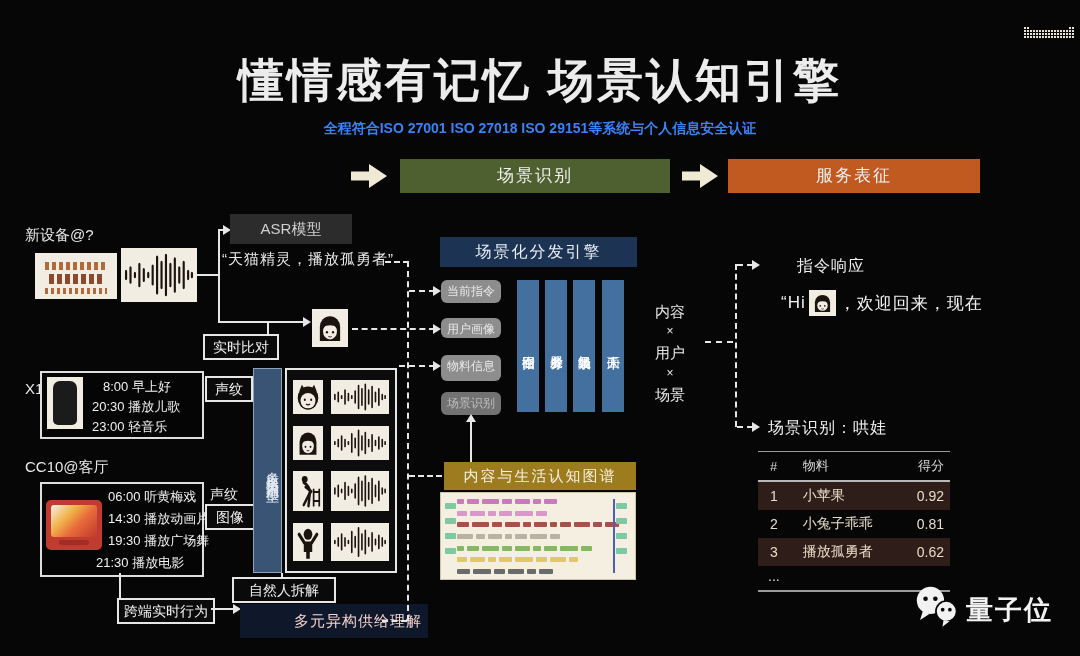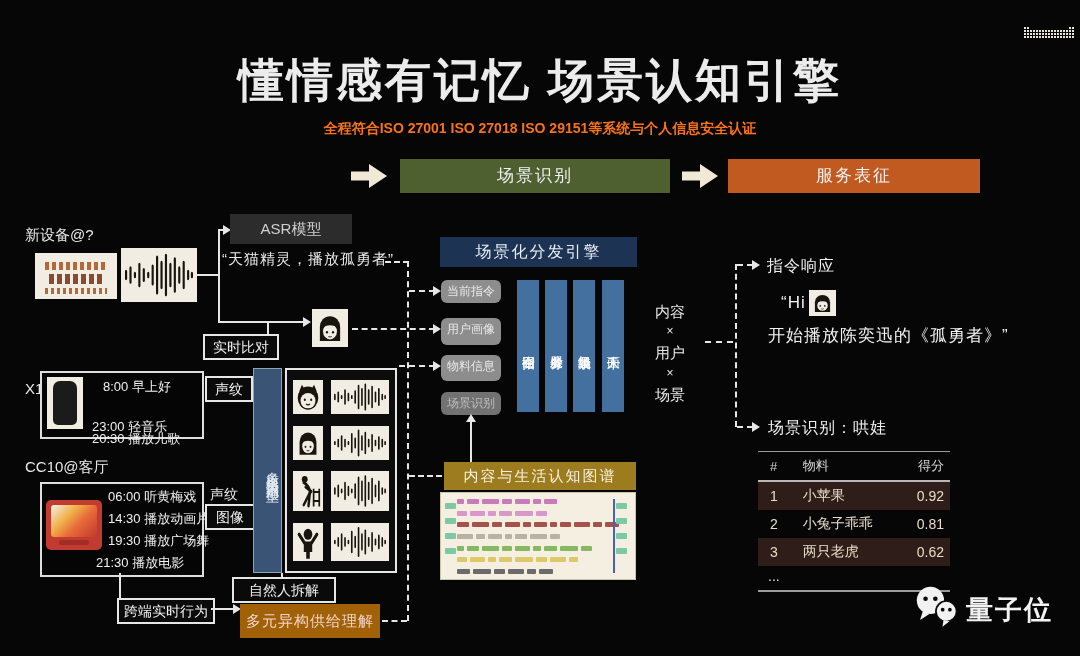--- a/index.html
+++ b/index.html
@@ -1,35 +1,35 @@
 <!DOCTYPE html>
 <html><head>
 <meta charset="utf-8">
 <style>
   html,body{margin:0;padding:0;background:#000;}
   .stage{position:relative;width:1080px;height:656px;background:#060606;overflow:hidden;
          font-family:"Liberation Sans","DejaVu Sans",sans-serif;color:#e8e8e8;}
   .abs{position:absolute;}
   .title{top:50px;left:0;width:1080px;text-align:center;font-size:46px;font-weight:700;
          color:#ececec;letter-spacing:3px;}
-  .subtitle{top:120px;left:0;width:1080px;text-align:center;font-size:14px;font-weight:700;color:#f97316;}
+  .subtitle{top:120px;left:0;width:1080px;text-align:center;font-size:14px;font-weight:700;color:#3b82f6;}
   .stagebox{height:34px;line-height:34px;text-align:center;font-size:17px;color:#f0f0f0;letter-spacing:2px;}
   .blockarrow{width:36px;height:26px;}
   .label{font-size:15px;color:#e8e8e8;}
   .darkbox{background:#2c2c2c;color:#cfcfcf;text-align:center;font-size:15px;}
   .wbox{border:2px solid #e6e6e6;background:#0a0a0a;color:#f0f0f0;text-align:center;font-size:14px;}
   .listbox{border:2px solid #dedede;background:#050505;}
   .listline{font-size:13px;color:#f0f0f0;white-space:nowrap;}
   .tile{background:#f2ede2;display:block;}
   .vtext{writing-mode:vertical-rl;text-orientation:upright;text-align:center;}
   .modelbar{background:#3a5475;border:1px solid #8fa3b8;color:#e3e9f0;font-size:13px;letter-spacing:2px;}
   .avgrid{background:#0c0c0c;border:2px solid #e6e6e6;display:flex;flex-direction:column;
           justify-content:space-around;padding:4px 6px;box-sizing:border-box;}
   .avrow{display:flex;justify-content:space-between;align-items:center;}
-  .redbox{background:#a16207;color:#f3d3cc;text-align:center;font-size:15px;line-height:34px;letter-spacing:1px;}
+  .redbox{background:#0f172a;color:#f3d3cc;text-align:center;font-size:15px;line-height:34px;letter-spacing:1px;padding-left:48px;}
   .goldbox{background:#9c7c1e;color:#f7f1dd;text-align:center;font-size:15px;line-height:28px;letter-spacing:2px;}
   .enginebox{background:#1d3354;color:#e9eef5;text-align:center;font-size:16px;line-height:30px;letter-spacing:2px;}
   .graychip{background:#8d8d8d;color:#e8e8e8;border-radius:6px;text-align:center;font-size:12px;line-height:23px;}
   .bluebar{background:#44709f;color:#fff;font-size:13px;display:flex;align-items:center;justify-content:center;}
   .hline{background:#e6e6e6;height:2px;}
   .vline{background:#e6e6e6;width:2px;}
   .hdash{border-top:2px dashed #e6e6e6;height:0;}
   .vdash{border-left:2px dashed #e6e6e6;width:0;}
   .arr-r{width:0;height:0;border-top:5px solid transparent;border-bottom:5px solid transparent;border-left:8px solid #e6e6e6;}
   .arr-u{width:0;height:0;border-left:5px solid transparent;border-right:5px solid transparent;border-bottom:8px solid #e6e6e6;}
@@ -227,21 +227,21 @@
   <div class="abs vline" style="left:267px;top:323px;height:11px;"></div>
 
   <div class="abs wbox" style="left:203px;top:334px;width:72px;height:22px;line-height:22px;">实时比对</div>
 
   <div class="abs label" style="left:25px;top:352px;margin-top:28px;">X1@卧室</div>
   <div class="abs listbox" style="left:40px;top:371px;width:160px;height:64px;"></div>
   <div class="abs tile" style="left:47px;top:377px;width:36px;height:52px;">
     <div style="margin:4px auto 0 auto;width:24px;height:44px;background:#1b1b1b;border-radius:7px 7px 5px 5px;"></div>
   </div>
   <div class="abs listline" style="left:103px;top:378px;">8:00 早上好</div>
-  <div class="abs listline" style="left:92px;top:398px;margin-top:32px;">20:30 播放儿歌</div>
+  <div class="abs listline" style="left:92px;top:398px;">20:30 播放儿歌</div>
   <div class="abs listline" style="left:92px;top:418px;">23:00 轻音乐</div>
   <div class="abs wbox" style="left:205px;top:376px;width:44px;height:22px;line-height:22px;">声纹</div>
 
   <div class="abs label" style="left:25px;top:458px;">CC10@客厅</div>
   <div class="abs listbox" style="left:40px;top:482px;width:160px;height:91px;"></div>
   <div class="abs" style="left:46px;top:500px;width:56px;height:50px;background:#c23b30;border-radius:5px;">
     <div style="margin:5px auto 0 auto;width:46px;height:32px;border-radius:3px;background:linear-gradient(135deg,#f5f1e8 0%,#f0b24a 35%,#e86a3a 60%,#c0392b 100%);"></div>
     <div style="margin:3px auto 0 auto;width:30px;height:5px;background:#a32d24;border-radius:2px;"></div>
   </div>
   <div class="abs listline" style="left:108px;top:488px;">06:00 听黄梅戏</div>
@@ -301,21 +301,21 @@
   <div class="abs arr-r" style="left:433px;top:286px;"></div>
   <div class="abs hdash" style="left:352px;top:328px;width:83px;"></div>
   <div class="abs arr-r" style="left:433px;top:324px;"></div>
   <div class="abs hdash" style="left:399px;top:365px;width:36px;"></div>
   <div class="abs arr-r" style="left:433px;top:361px;"></div>
   <div class="abs hdash" style="left:409px;top:475px;width:33px;"></div>
   <div class="abs hdash" style="left:382px;top:620px;width:25px;"></div>
 
   <div class="abs enginebox" style="left:440px;top:237px;width:197px;height:30px;">场景化分发引擎</div>
   <div class="abs graychip" style="left:441px;top:280px;width:60px;height:23px;">当前指令</div>
-  <div class="abs graychip" style="left:441px;top:318px;width:60px;height:27px;">用户画像</div>
+  <div class="abs graychip" style="left:441px;top:318px;width:60px;height:20px;">用户画像</div>
   <div class="abs graychip" style="left:441px;top:355px;width:60px;height:26px;">物料信息</div>
   <div class="abs graychip" style="left:441px;top:392px;width:60px;height:23px;opacity:.8;">场景识别</div>
   <div class="abs bluebar vtext" style="left:517px;top:280px;width:22px;height:132px;">指令召回</div>
   <div class="abs bluebar vtext" style="left:545px;top:280px;width:22px;height:132px;">服务分发</div>
   <div class="abs bluebar vtext" style="left:573px;top:280px;width:22px;height:132px;">场景组装</div>
   <div class="abs bluebar vtext" style="left:602px;top:280px;width:22px;height:132px;">千人千面</div>
 
   <div class="abs formula" style="left:650px;top:303px;">内容</div>
   <div class="abs formula" style="left:650px;top:324px;font-size:12px;">×</div>
   <div class="abs formula" style="left:650px;top:344px;">用户</div>
@@ -409,28 +409,28 @@
       <div class="kg-row">
         <i style="background: rgb(107, 107, 107); width: 13px;"></i>
         <i style="background: rgb(107, 107, 107); width: 18px;"></i>
         <i style="background: rgb(107, 107, 107); width: 11px;"></i>
         <i style="background: rgb(107, 107, 107); width: 16px;"></i>
         <i style="background: rgb(107, 107, 107); width: 9px;"></i>
         <i style="background: rgb(107, 107, 107); width: 14px;"></i>
       </div>
     </div>
 
-  <div class="abs rlabel" style="left:767px;top:256px;">指令响应</div>
+  <div class="abs rlabel" style="left:797px;top:256px;">指令响应</div>
   <div class="abs quote" style="left:781px;top:290px;display:flex;align-items:center;gap:3px;">
     <span>“Hi</span>
     <svg style="width:27px;height:26px;" viewBox="0 0 32 32" preserveAspectRatio="none">
         <use href="#sym-girl"></use>
       </svg>
-  </div>
-  <div class="abs quote" style="left:768px;top:324px;">开始播放陈奕迅的《孤勇者》”</div>
+    <span>，欢迎回来，现在</span>
+  </div>
 
   <div class="abs rlabel" style="left:768px;top:418px;">场景识别：哄娃</div>
 
   <div class="abs" style="left:758px;top:451px;width:192px;">
     <div style="border-top:1px solid #9a9a9a;"></div>
     <div class="trow tbl-hdr">
       <span class="t-rank">#</span>
       <span class="t-name">物料</span>
       <span class="t-score">得分</span>
     </div>
@@ -440,21 +440,21 @@
       <span class="t-name">小苹果</span>
       <span class="t-score">0.92</span>
     </div>
     <div class="trow tbl">
       <span class="t-rank">2</span>
       <span class="t-name">小兔子乖乖</span>
       <span class="t-score">0.81</span>
     </div>
     <div class="trow tbl maroon">
       <span class="t-rank">3</span>
-      <span class="t-name">两只老虎</span>
+      <span class="t-name">播放孤勇者</span>
       <span class="t-score">0.62</span>
     </div>
     <div class="tbl" style="padding:2px 0 6px 10px;">...</div>
     <div style="border-top:2px solid #9a9a9a;"></div>
   </div>
 
   <svg class="abs" style="left:913px;top:585px;width:48px;height:44px;" viewBox="0 0 44 40">
     <circle cx="16" cy="14" r="12.5" fill="#f2f2f2"></circle>
     <path d="M9 24 L6.5 32 L15 26.5 Z" fill="#f2f2f2"></path>
     <circle cx="11.5" cy="12.5" r="2.1" fill="#0a0a0a"></circle>

